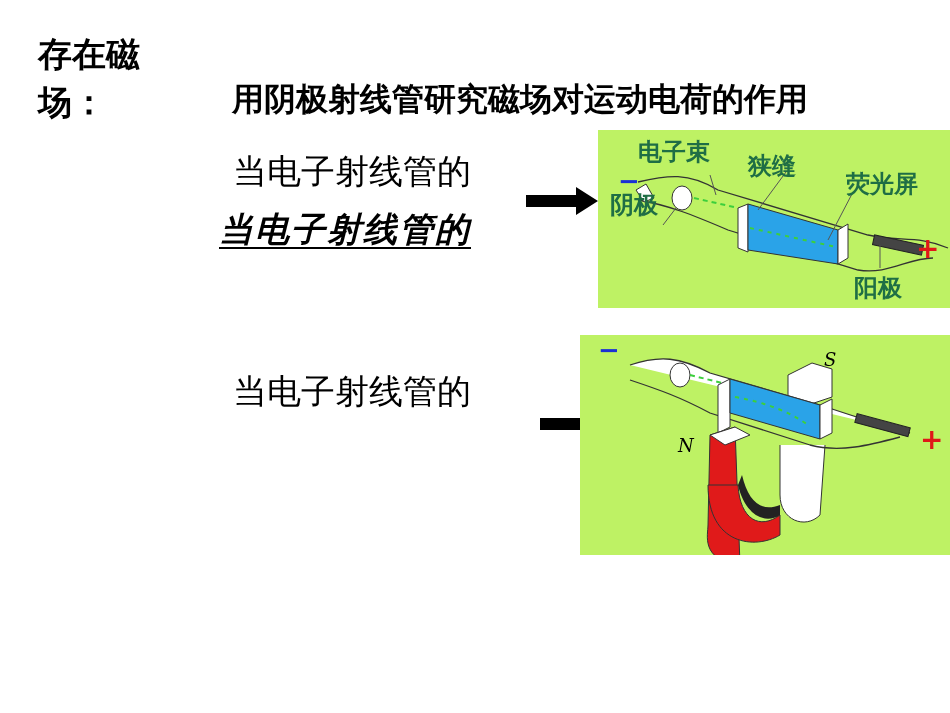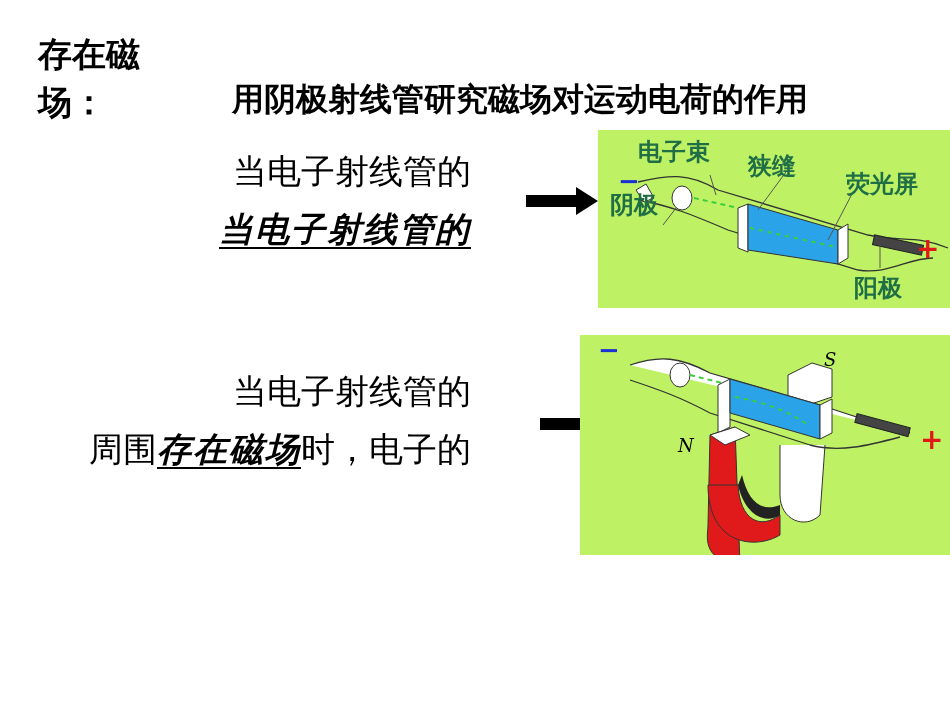--- a/index.html
+++ b/index.html
@@ -63,23 +63,20 @@
   <span class="abs green-label" style="left:150px; top:6px;margin-top:14px;">狭缝</span>
   <span class="abs green-label" style="left:248px; top:38px;">荧光屏</span>
   <span class="abs green-label" style="left:12px; top:59px;">阴极</span>
   <span class="abs green-label" style="left:256px; top:142px;">阳极</span>
   <span class="abs" style="left:20px; top:36px; color:#1a2fd6; font-size:26px; font-weight:bold;">−</span>
   <span class="abs" style="left:318px; top:102px; color:#e01818; font-size:28px; font-weight:bold;">+</span>
 </div>
 
 <div class="abs para" style="left:48px; top:362px;">
   <div class="indent">当电子射线管的</div>
-  <div>
-    <span>周围</span><span class="callig">存在磁场</span><span>时，电子的</span>
-  </div>
 </div>
 
 <svg class="abs arrow" style="left:540px; top:410px;" viewBox="0 0 72 28">
   <polygon points="0,8 50,8 50,0 72,14 50,28 50,20 0,20" fill="#000"></polygon>
 </svg>
 
 <div class="abs fig" style="left:580px; top:335px; width:370px; height:220px;">
   <svg width="370" height="220" viewBox="0 0 370 220">
 
     <polygon points="208,40 232,28 252,34 252,62 228,70 208,62" fill="#fff" stroke="#333"></polygon>

